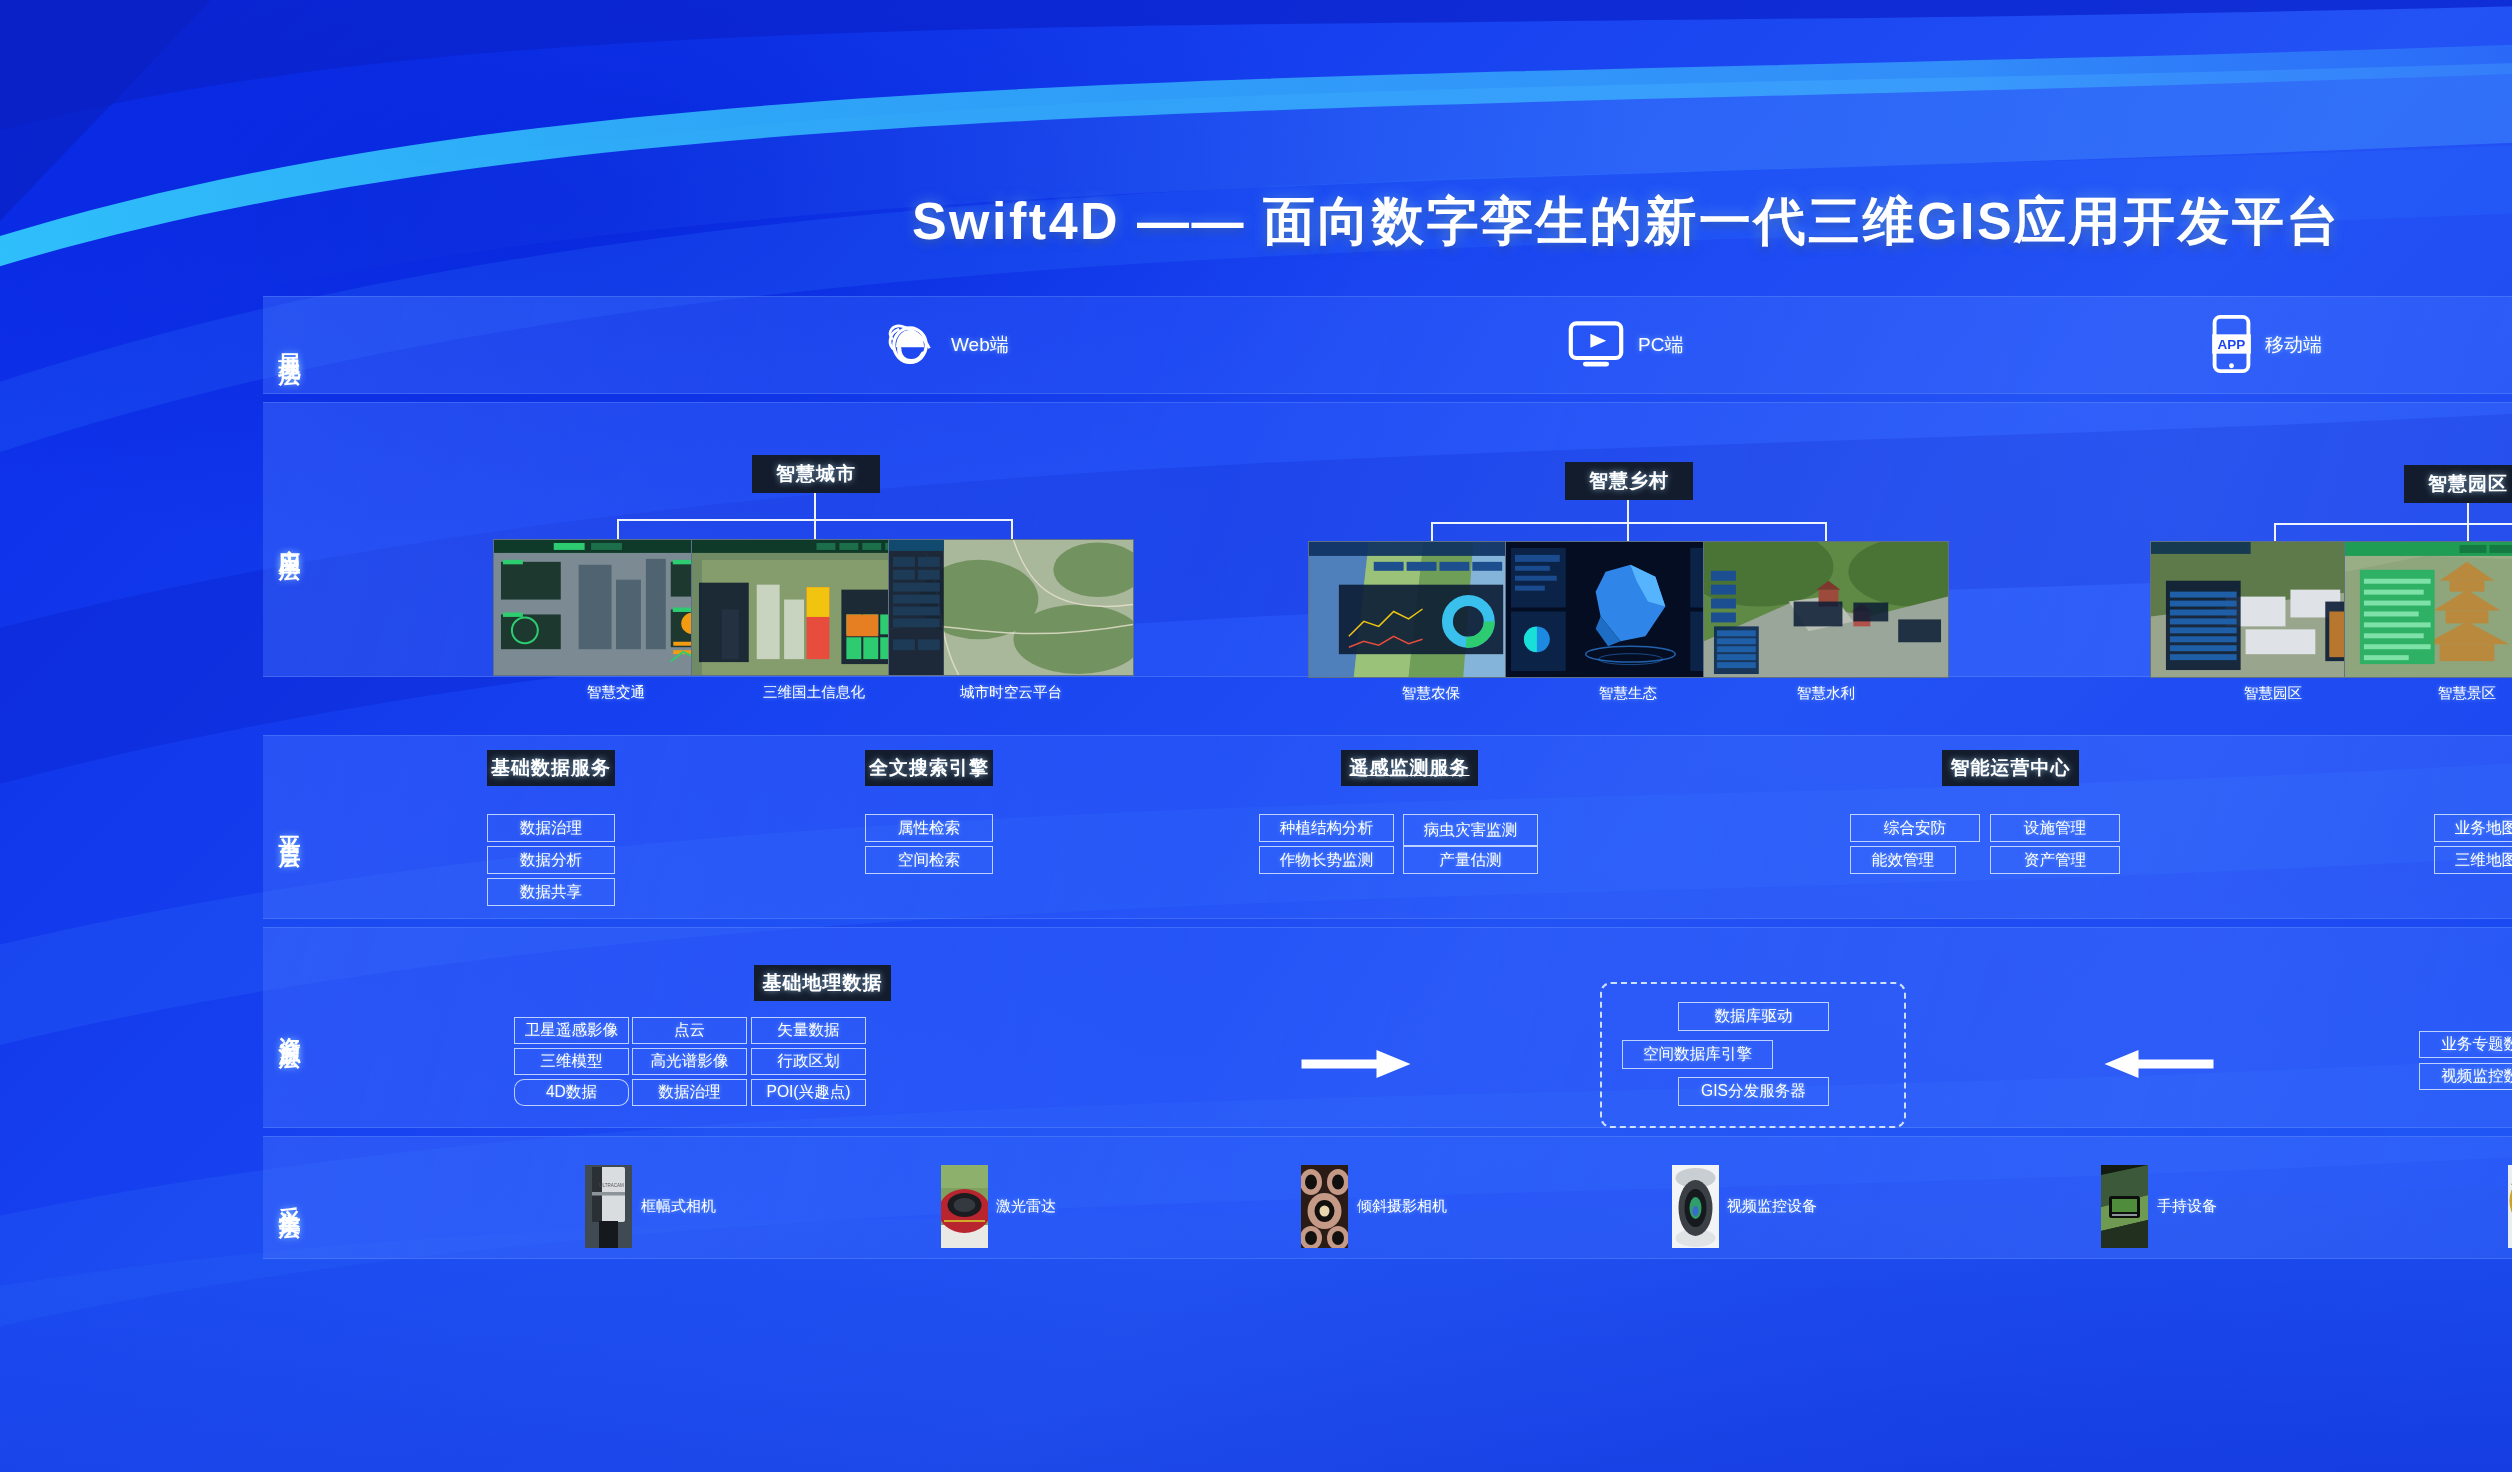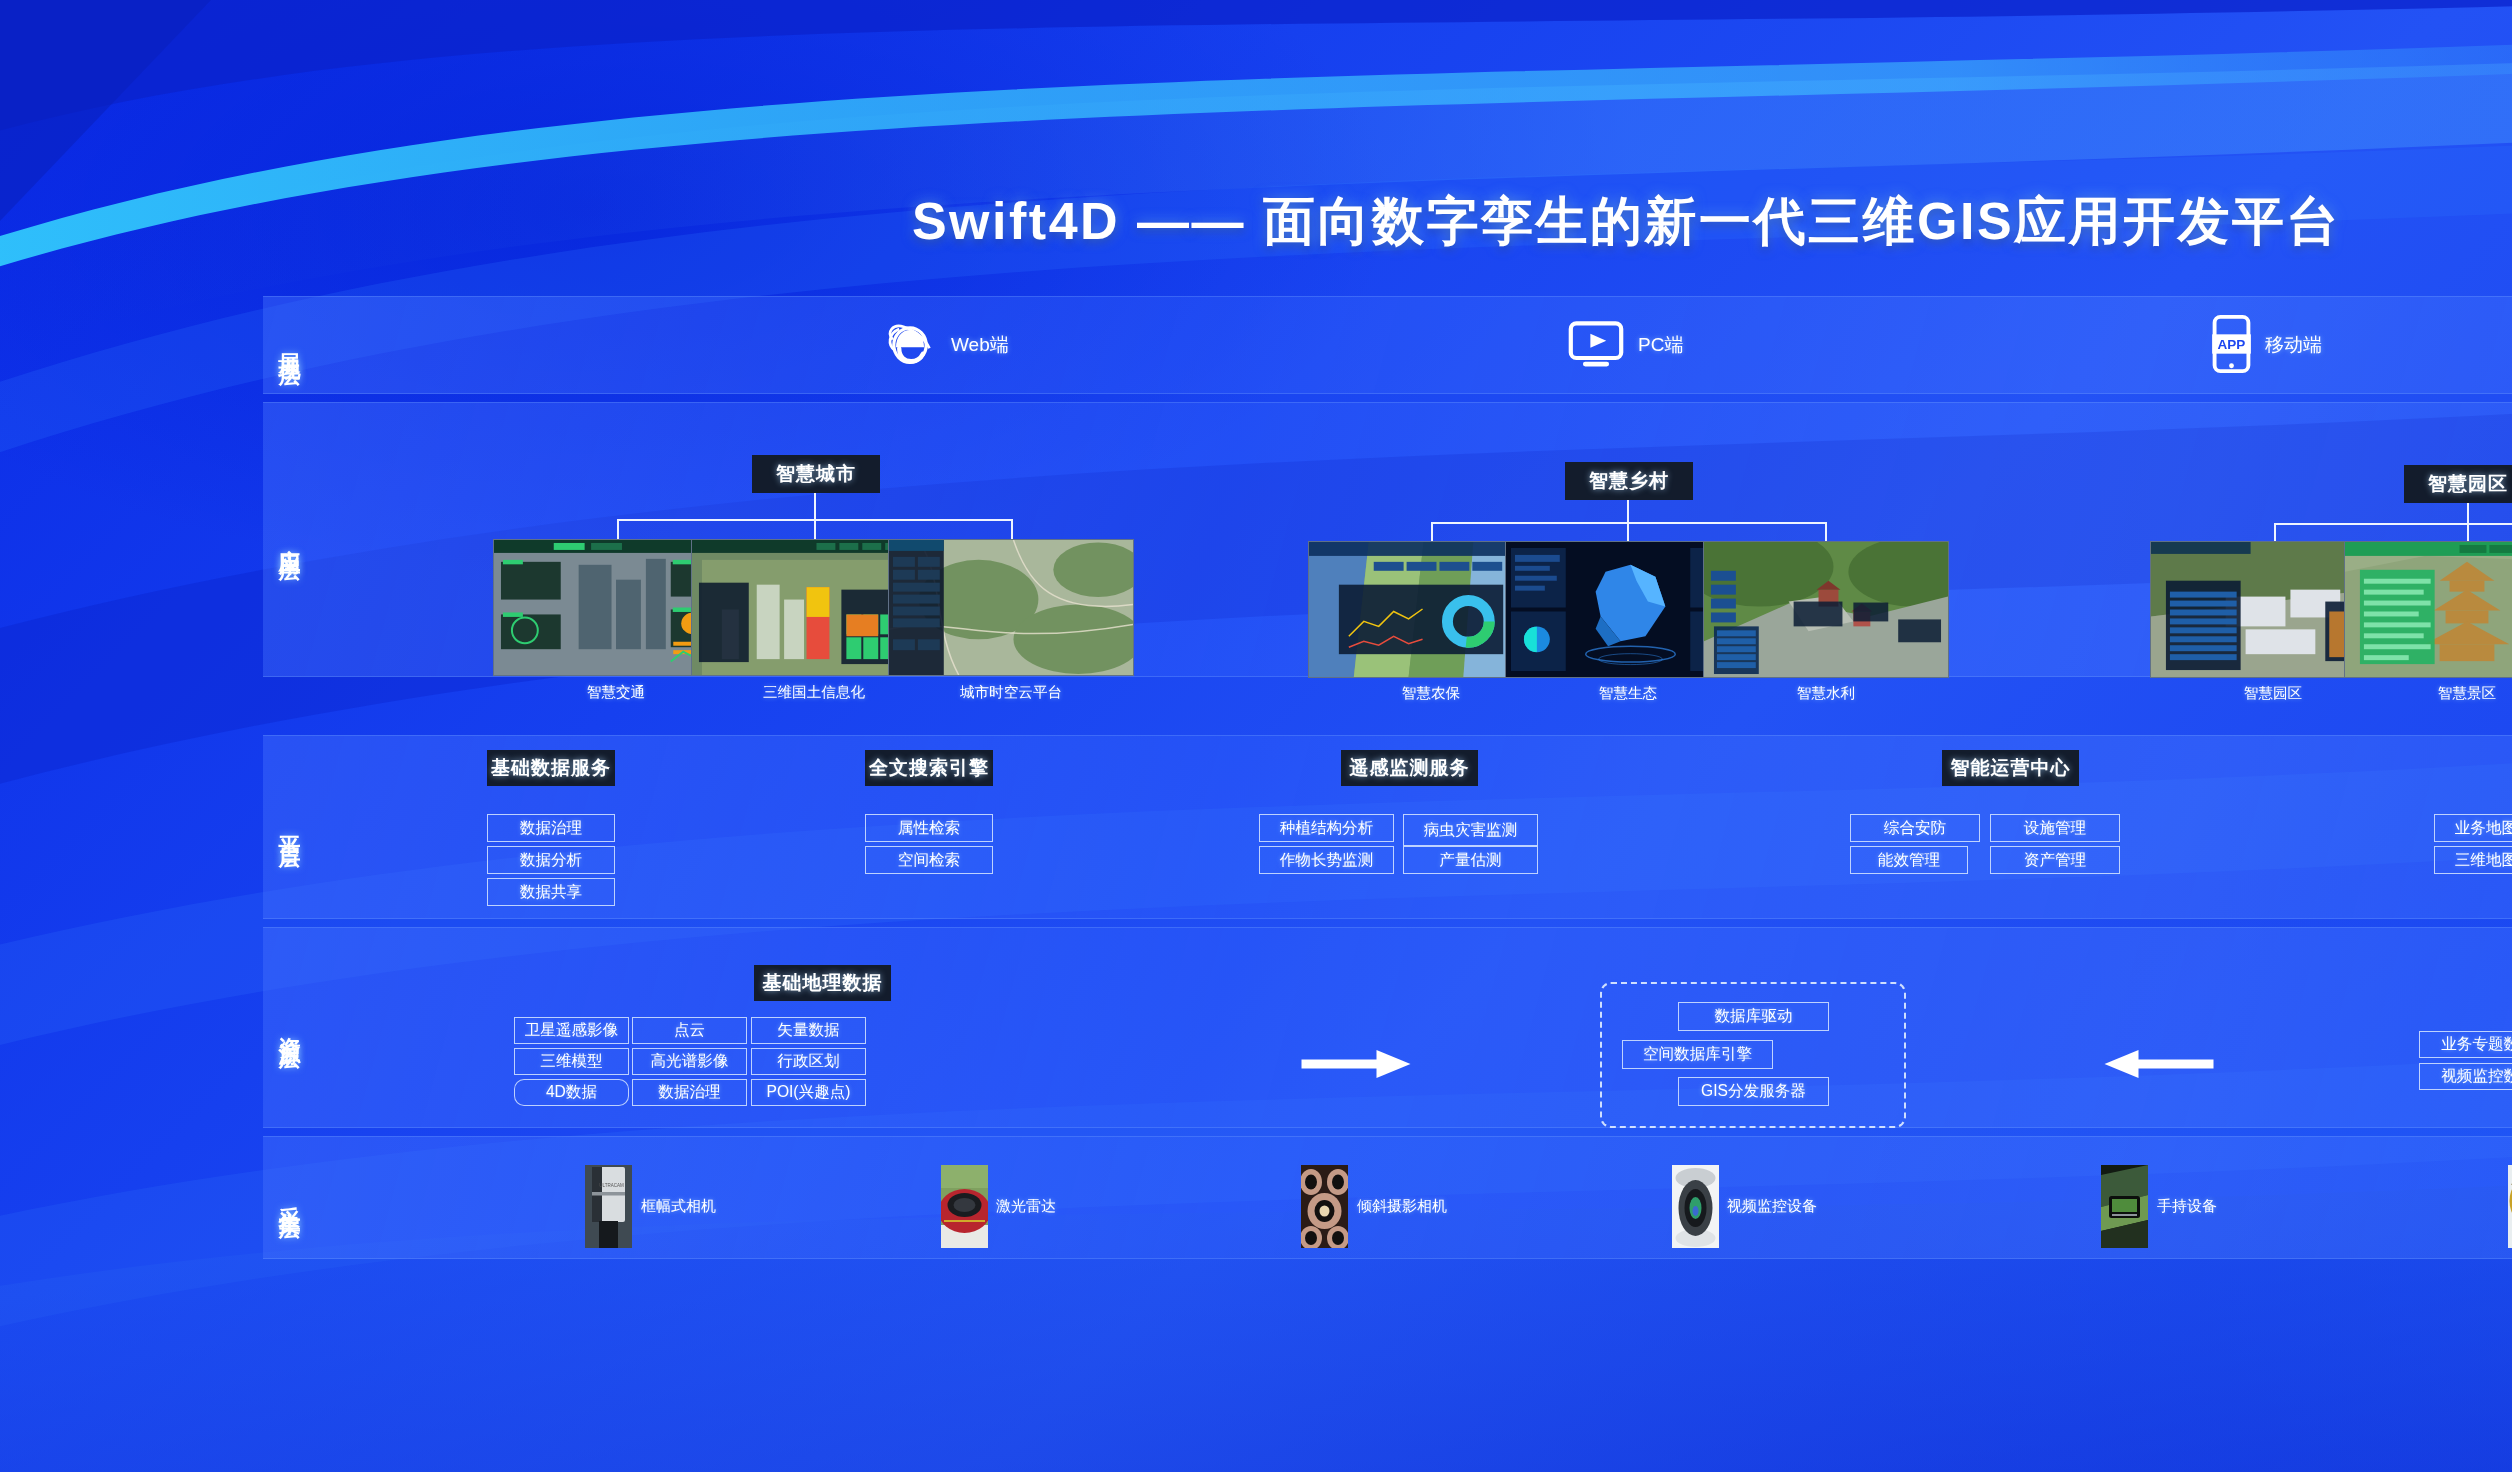--- a/index.html
+++ b/index.html
@@ -492,30 +492,30 @@
 
   <div class="chip" style="left:487px; top:750px; width:128px; height:36px;">基础数据服务</div>
   <div class="obox" style="left:487px; top:814px; width:128px; height:28px;">数据治理</div>
   <div class="obox" style="left:487px; top:846px; width:128px; height:28px;">数据分析</div>
   <div class="obox" style="left:487px; top:878px; width:128px; height:28px;">数据共享</div>
 
   <div class="chip" style="left:865px; top:750px; width:128px; height:36px;">全文搜索引擎</div>
   <div class="obox" style="left:865px; top:814px; width:128px; height:28px;">属性检索</div>
   <div class="obox" style="left:865px; top:846px; width:128px; height:28px;">空间检索</div>
 
-  <div class="chip" style="left:1341px; top:750px; width:137px; height:36px;">遥感监测服务</div>
+  <div class="chip" style="left:1341px; top:750px; width:137px; height:36px;text-decoration:underline;">遥感监测服务</div>
   <div class="obox" style="left:1259px; top:814px; width:135px; height:28px;">种植结构分析</div>
   <div class="obox" style="left:1403px; top:814px; width:135px; height:32px;">病虫灾害监测</div>
   <div class="obox" style="left:1259px; top:846px; width:135px; height:28px;">作物长势监测</div>
   <div class="obox" style="left:1403px; top:846px; width:135px; height:28px;">产量估测</div>
 
   <div class="chip" style="left:1942px; top:750px; width:137px; height:36px;">智能运营中心</div>
   <div class="obox" style="left:1850px; top:814px; width:130px; height:28px;">综合安防</div>
   <div class="obox" style="left:1990px; top:814px; width:130px; height:28px;">设施管理</div>
-  <div class="obox" style="left:1850px; top:846px; width:118px; height:28px;">能效管理</div>
+  <div class="obox" style="left:1850px; top:846px; width:106px; height:28px;">能效管理</div>
   <div class="obox" style="left:1990px; top:846px; width:130px; height:28px;">资产管理</div>
 
   <div class="obox" style="left:2434px; top:814px; width:135px; height:28px;">业务地图服务</div>
 
   <div class="obox" style="left:2434px; top:846px; width:135px; height:28px;">三维地图服务</div>
 
   <div class="band" id="band-res">
     <div class="band-tier">
       <span class="tier-text">资源层</span>
     </div>

